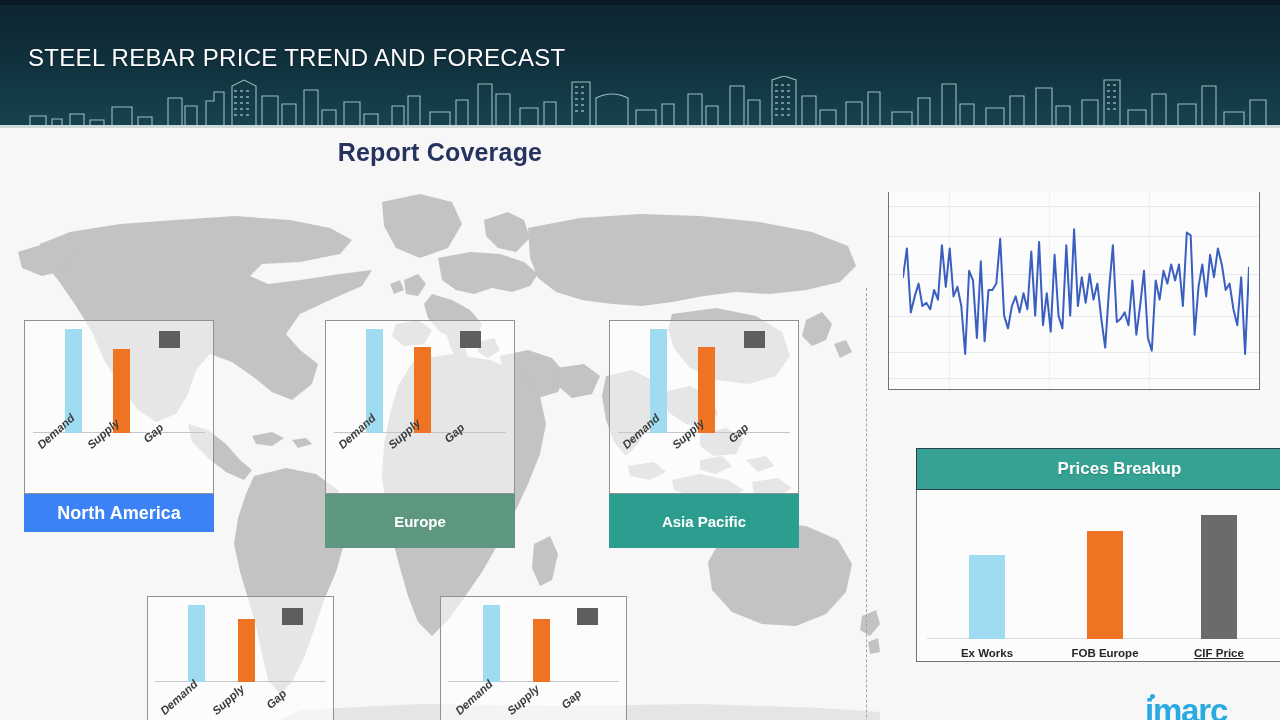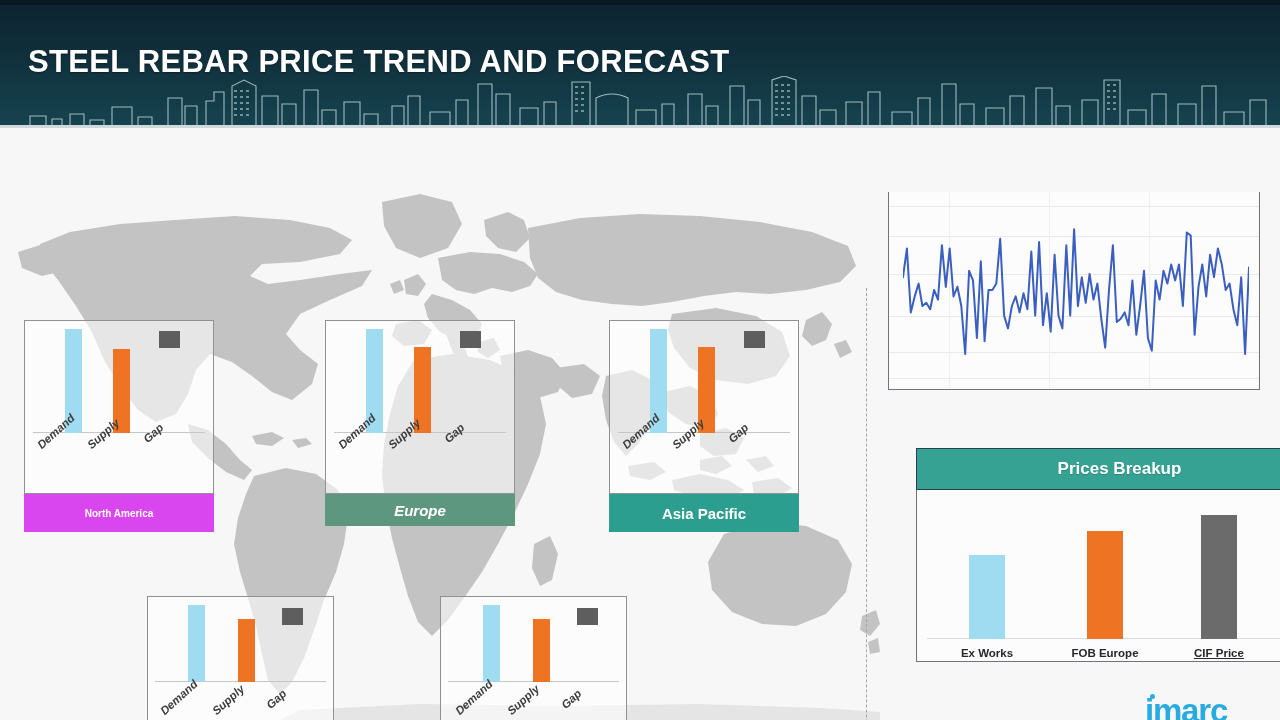--- a/index.html
+++ b/index.html
@@ -17,21 +17,21 @@
     background:linear-gradient(180deg,#0d2330 0%,#10303c 45%,#133b47 75%,#16434f 100%);
     overflow:hidden;
   }
   #banner-topline {
     position:absolute; left:0; top:0; width:1280px; height:5px;
     background:#0a1a24;
   }
   #skyline { position:absolute; left:0; bottom:0; width:1280px; height:52px; opacity:.82; }
   #banner-title {
     position:absolute; left:28px; top:44px;
-    font-size:31px; font-weight:bold; letter-spacing:.3px;
+    font-size:24px; font-weight:normal; letter-spacing:.3px;
     color:#ffffff; white-space:nowrap;
     text-shadow:0 1px 2px rgba(0,0,0,.35);
   }
   #banner-baseline {
     position:absolute; left:0; bottom:0; width:1280px; height:3px;
     background:#cfd9db;
   }
 
   
   #body-area {
@@ -330,55 +330,55 @@
         <div class="rc-axis" style="bottom:60px;"></div>
         <div class="rc-bars">
           <div class="bar demand" style="left:40px; width:17px; bottom:60px; height:104px;"></div>
           <div class="bar supply" style="left:88px; width:17px; bottom:60px; height:84px;"></div>
           <div class="bar gap" style="left:134px; width:21px; bottom:145px; height:17px;"></div>
         </div>
         <div class="bar-label" style="left:18px; top:118px;">Demand</div>
         <div class="bar-label" style="left:68px; top:118px;">Supply</div>
         <div class="bar-label" style="left:124px; top:112px;">Gap</div>
       </div>
-      <div class="rc-footer" style="height:38px; background:#d946ef; font-size:10px;">
+      <div class="rc-footer" style="height:38px; background:#3b82f6; font-size:18px;">
         <span>North America</span>
       </div>
     </div>
 
     <div class="region-card" style="left:325px; top:192px; width:190px;">
       <div class="rc-plot" style="height:174px;">
         <div class="rc-axis" style="bottom:60px;"></div>
         <div class="rc-bars">
           <div class="bar demand" style="left:40px; width:17px; bottom:60px; height:104px;"></div>
           <div class="bar supply" style="left:88px; width:17px; bottom:60px; height:86px;"></div>
           <div class="bar gap" style="left:134px; width:21px; bottom:145px; height:17px;"></div>
         </div>
         <div class="bar-label" style="left:18px; top:118px;">Demand</div>
         <div class="bar-label" style="left:68px; top:118px;">Supply</div>
         <div class="bar-label" style="left:124px; top:112px;">Gap</div>
       </div>
-      <div class="rc-footer" style="height:32px; background:#5e9780; font-size:15px;font-style:italic;">
+      <div class="rc-footer" style="height:54px; background:#5e9780; font-size:15px;">
         <span>Europe</span>
       </div>
     </div>
 
     <div class="region-card" style="left:609px; top:192px; width:190px;">
       <div class="rc-plot" style="height:174px;">
         <div class="rc-axis" style="bottom:60px;"></div>
         <div class="rc-bars">
           <div class="bar demand" style="left:40px; width:17px; bottom:60px; height:104px;"></div>
           <div class="bar supply" style="left:88px; width:17px; bottom:60px; height:86px;"></div>
           <div class="bar gap" style="left:134px; width:21px; bottom:145px; height:17px;"></div>
         </div>
         <div class="bar-label" style="left:18px; top:118px;">Demand</div>
         <div class="bar-label" style="left:68px; top:118px;">Supply</div>
         <div class="bar-label" style="left:124px; top:112px;">Gap</div>
       </div>
-      <div class="rc-footer" style="height:38px; background:#2c9e90; font-size:15px;">
+      <div class="rc-footer" style="height:54px; background:#2c9e90; font-size:15px;">
         <span>Asia Pacific</span>
       </div>
     </div>
 
     <div class="region-card" style="left:147px; top:468px; width:187px;">
       <div class="rc-plot" style="height:142px;">
         <div class="rc-axis" style="bottom:55px;"></div>
         <div class="rc-bars">
           <div class="bar demand" style="left:40px; width:17px; bottom:55px; height:77px;"></div>
           <div class="bar supply" style="left:90px; width:17px; bottom:55px; height:63px;"></div>
@@ -435,20 +435,21 @@
         <div class="pb-bar" style="left:52px; width:36px; height:84px; background:#9fdcf2;"></div>
         <div class="pb-bar" style="left:170px; width:36px; height:108px; background:#ee7423;"></div>
         <div class="pb-bar" style="left:284px; width:36px; height:124px; background:#6b6b6b;"></div>
 
         <div class="pb-cat" style="left:20px; width:100px;">Ex Works</div>
         <div class="pb-cat" style="left:138px; width:100px;">FOB Europe</div>
         <div class="pb-cat" style="left:252px; width:100px;text-decoration:underline;">CIF Price</div>
       </div>
     </div>
 
+    <div id="section-title" style="top:10px; padding-left:0; text-align:center; width:880px;">Report Coverage</div>
 
   </div>
 
   <div id="logo">
     <div id="logo-dot"></div>
     <div id="logo-word">imarc</div>
     <div id="logo-tag">TRANSFORMING IDEAS INTO IMPACT</div>
   </div>
 
 </div>

